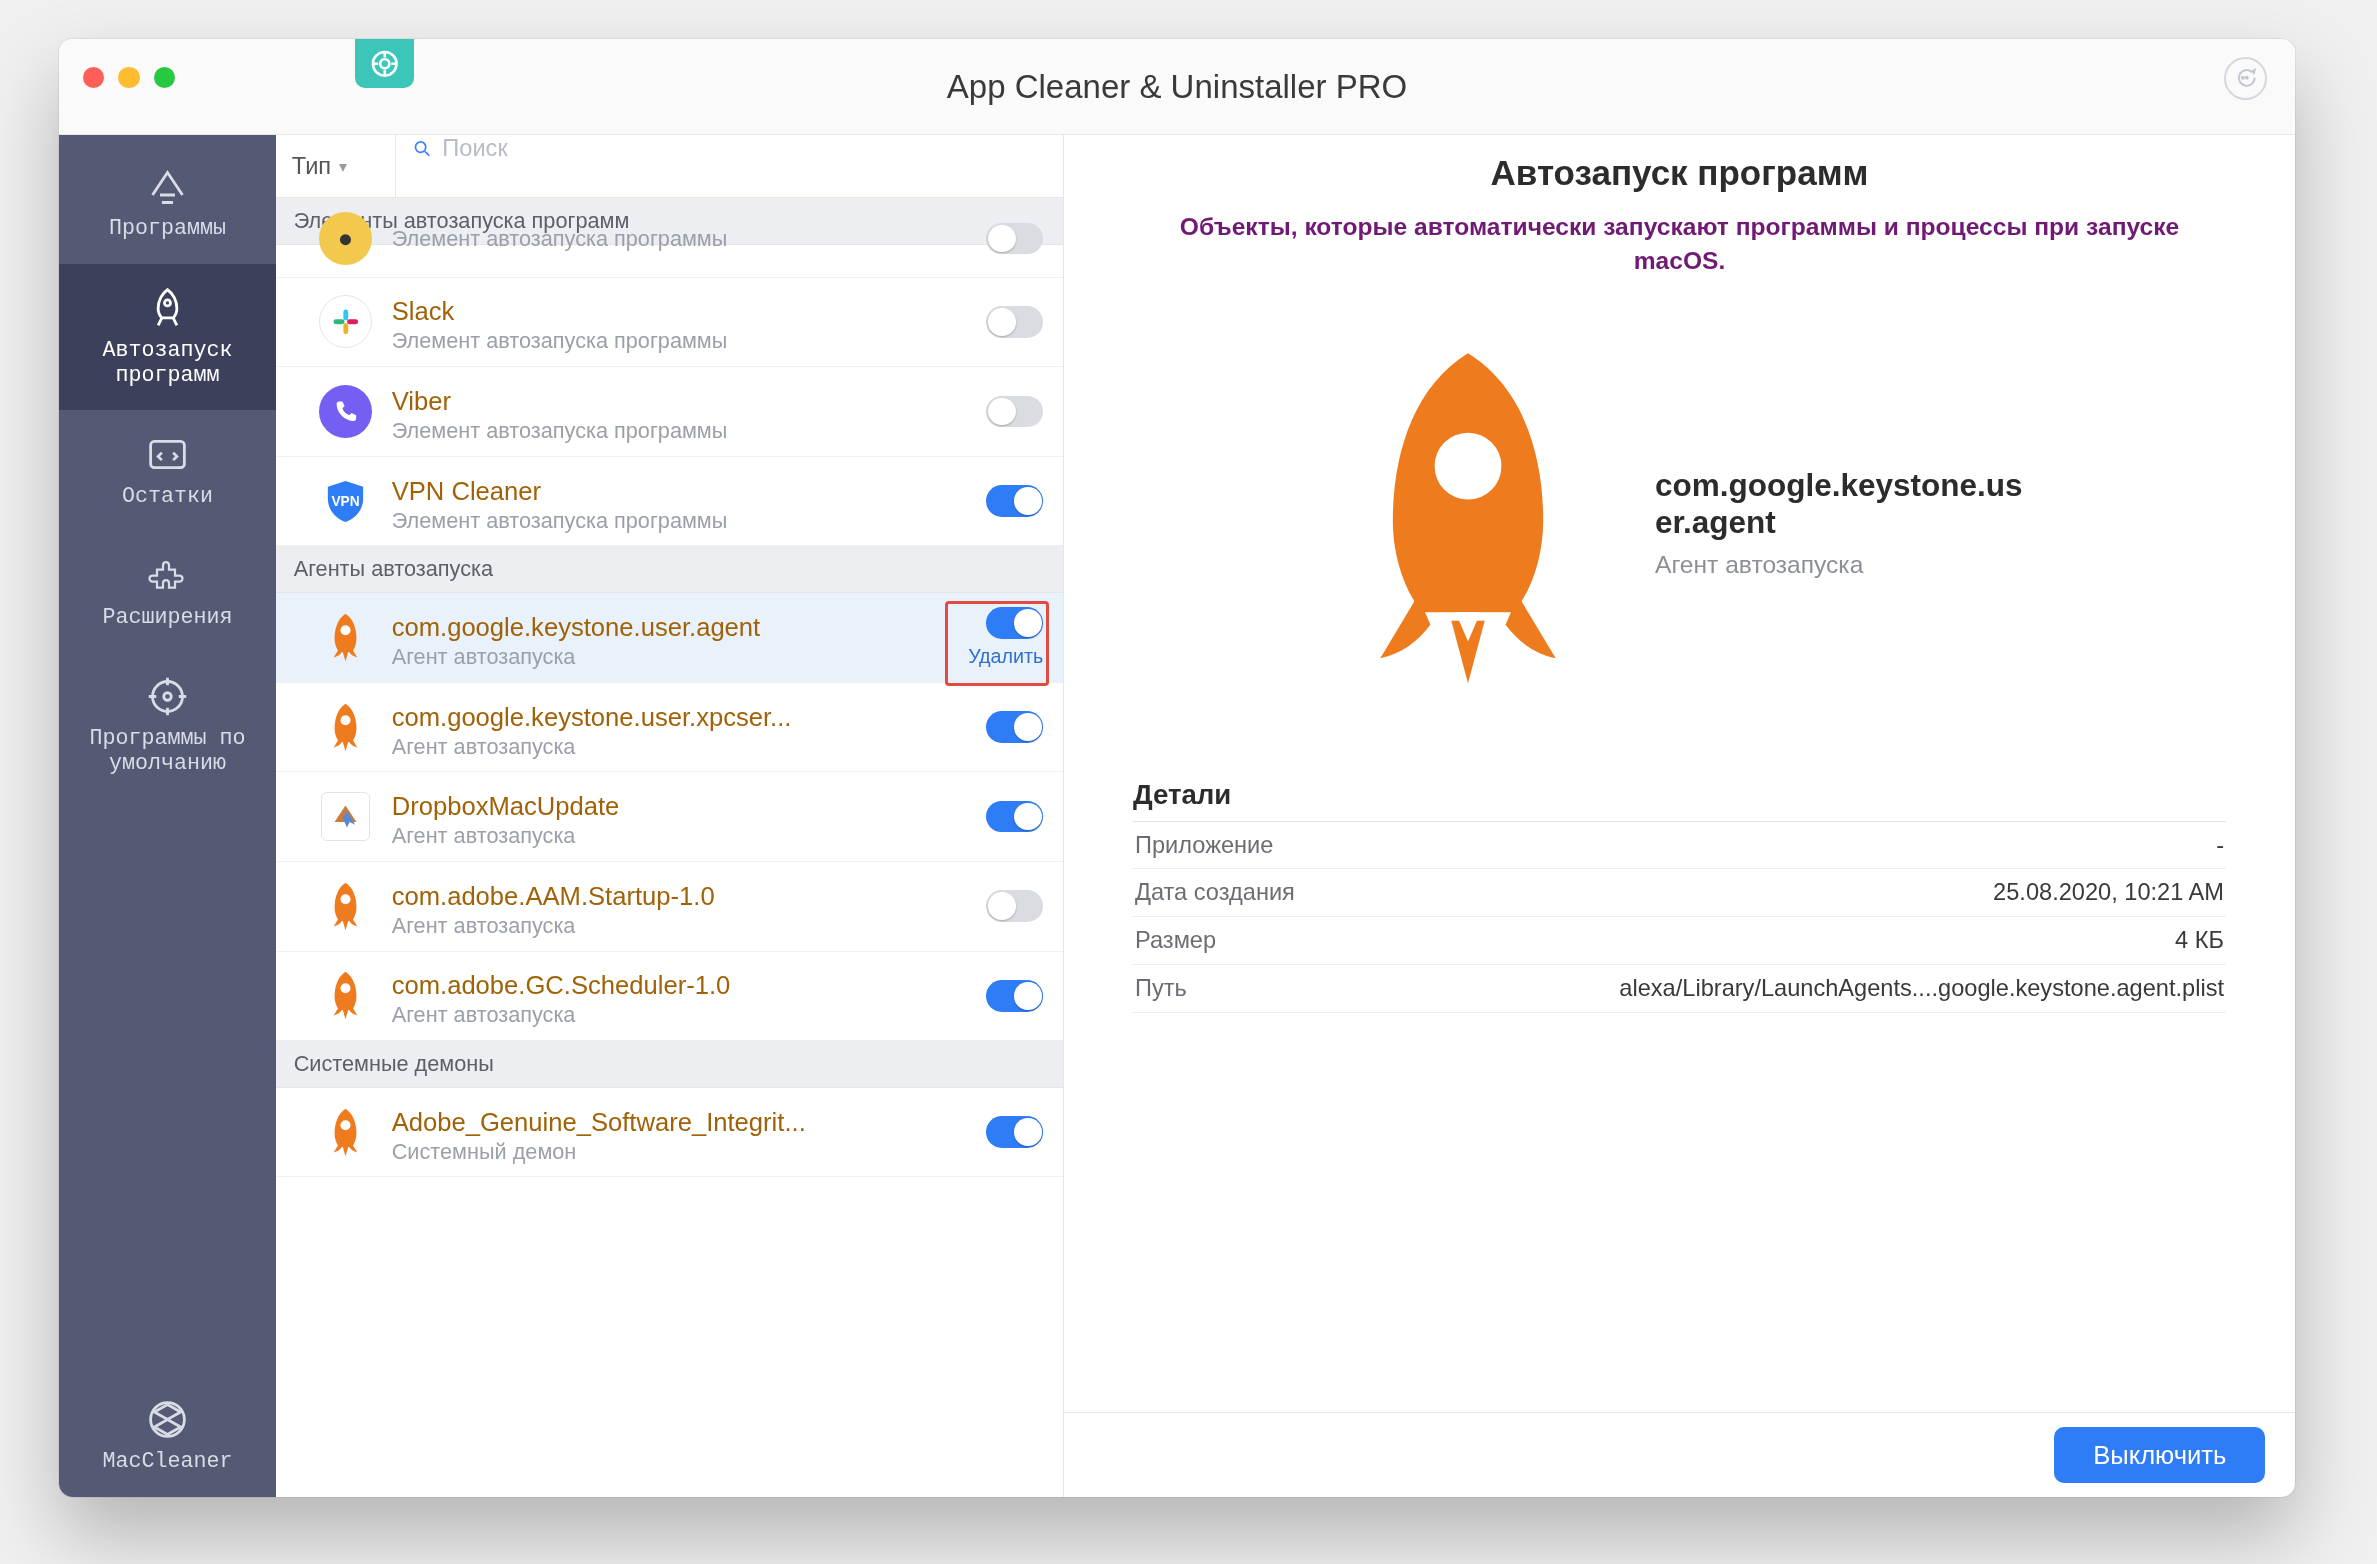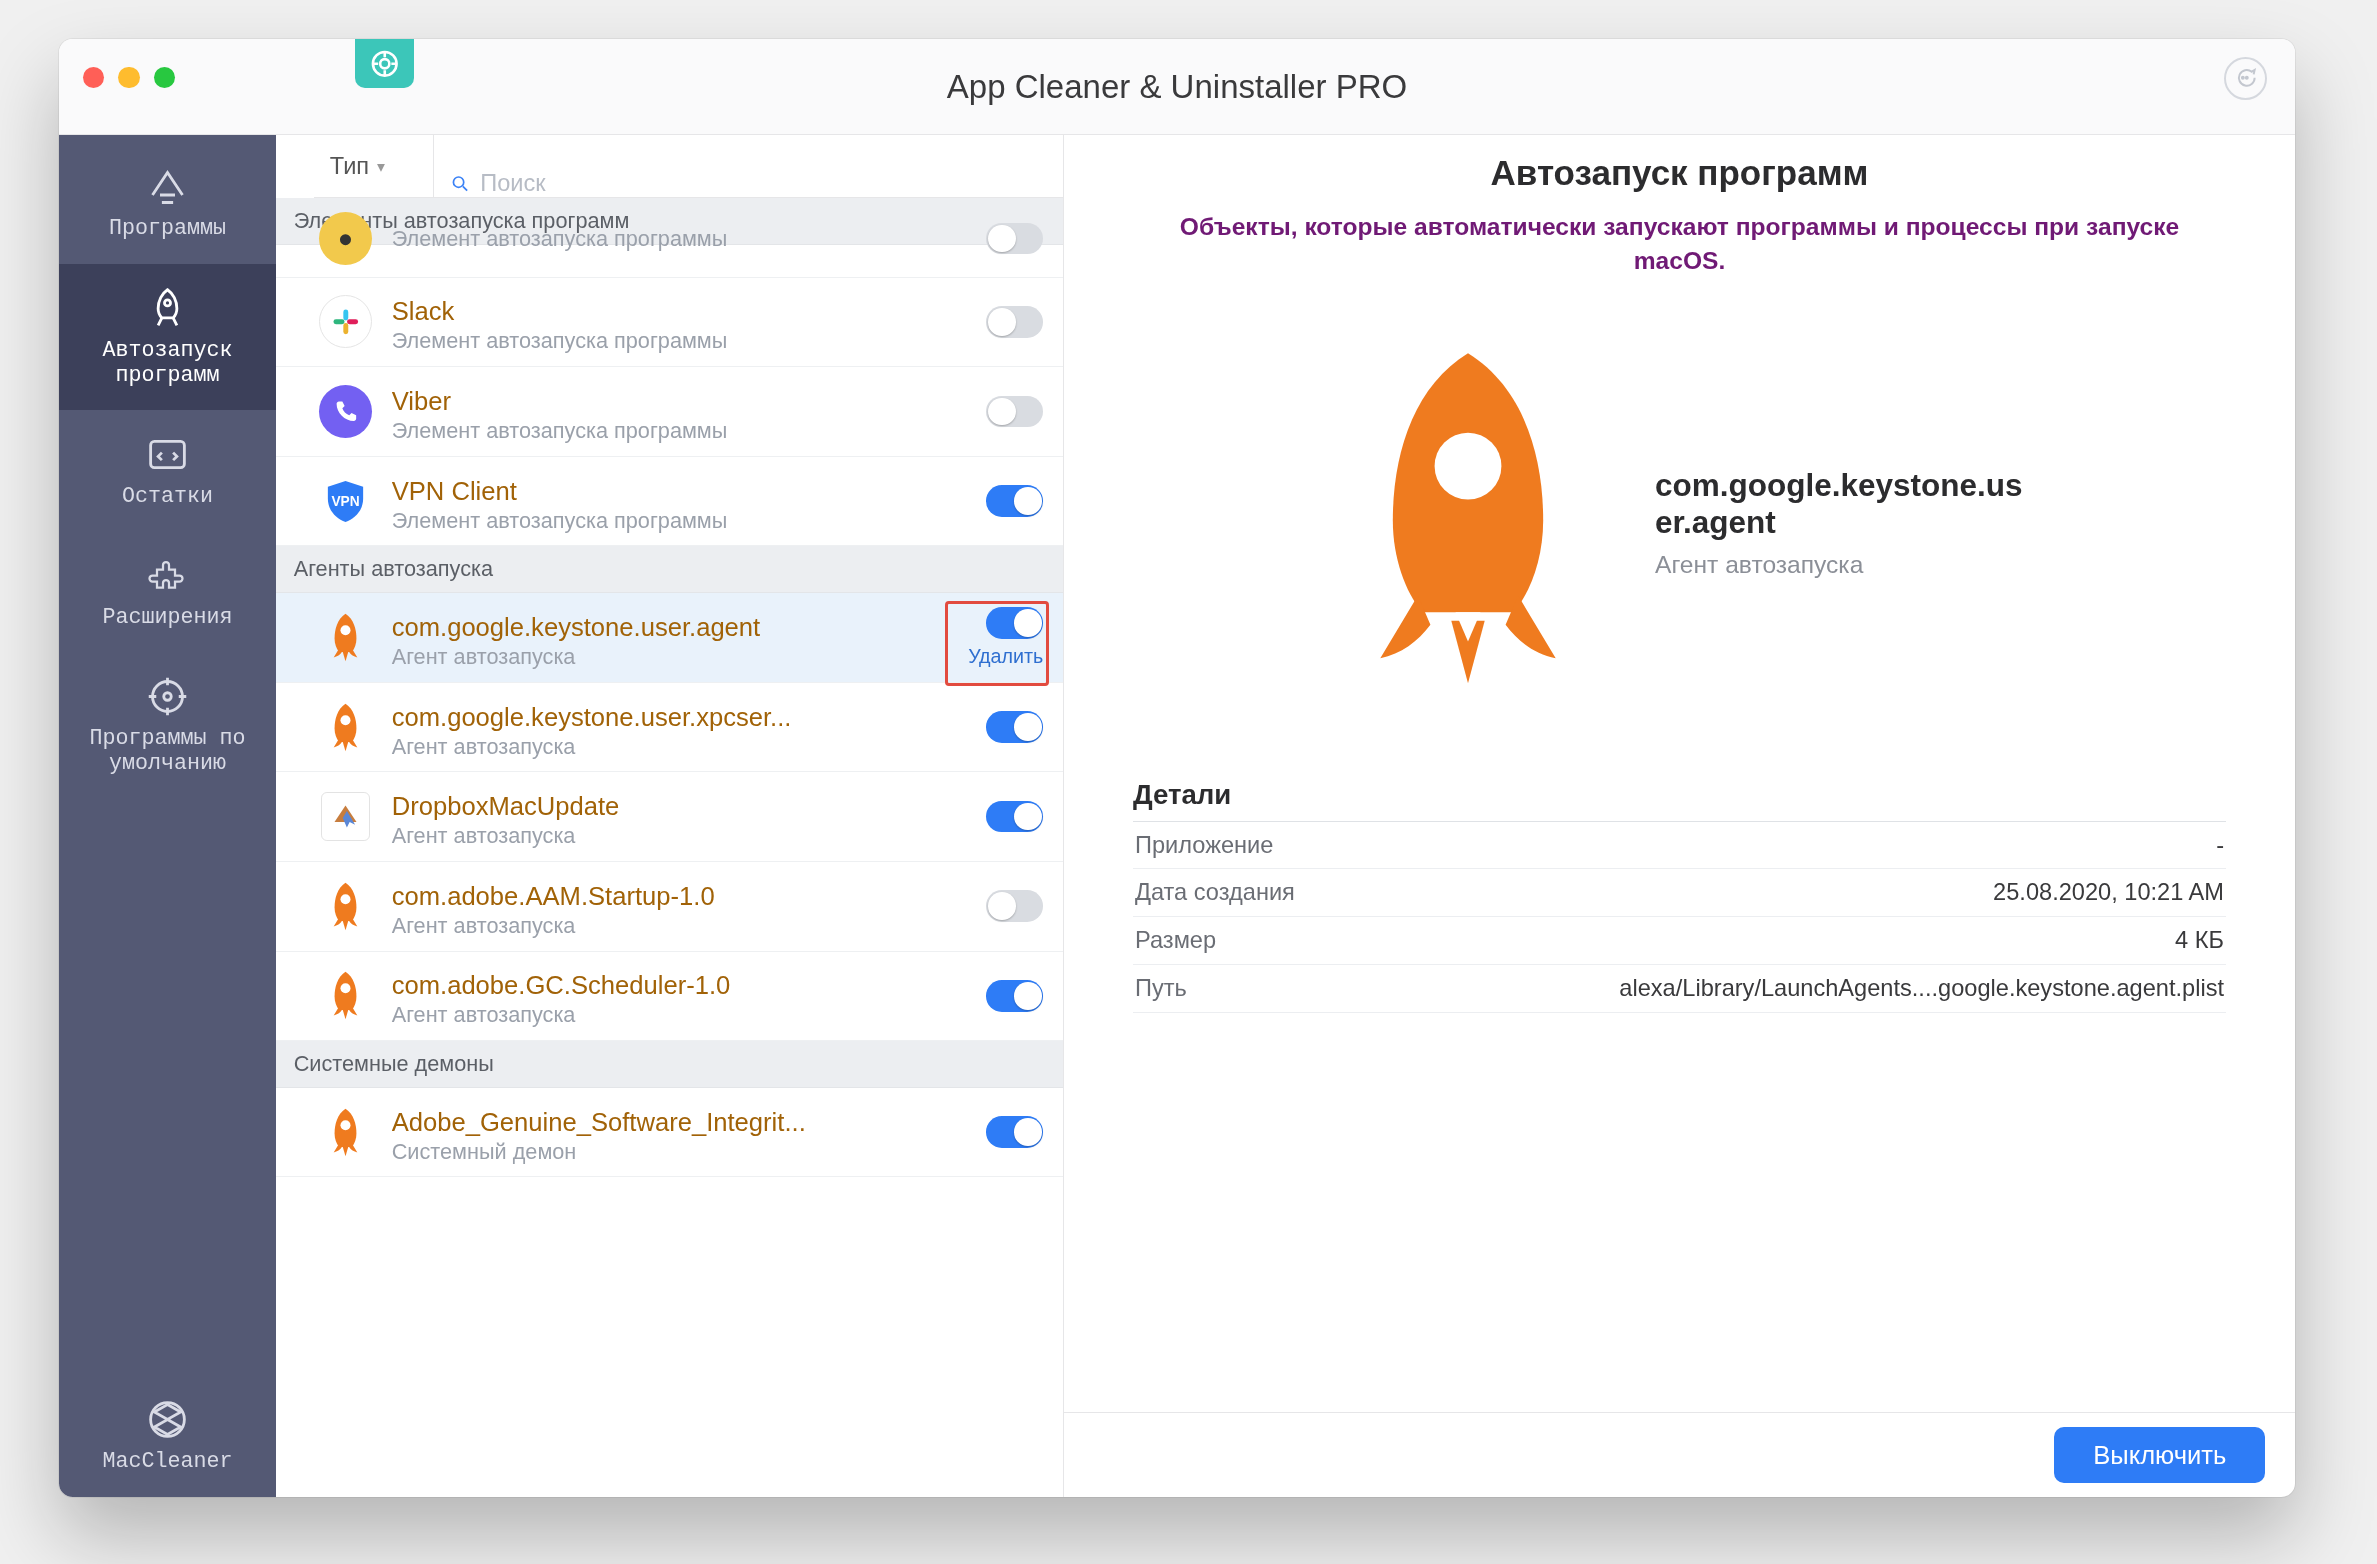--- a/index.html
+++ b/index.html
@@ -25,21 +25,21 @@
   .body { flex:1; display:flex; min-height:0; }
   .navbar { width:217px; background:#545974; color:#d9dbe6; display:flex; flex-direction:column; padding-top:7.9px;font-family:Liberation Mono, monospace; }
   .nav-item { display:flex; flex-direction:column; align-items:center; justify-content:center; gap:7.9px; padding:21.7px 7.9px; font-size:21.7px; line-height:1.15; text-align:center; cursor:default; }
   .nav-item.active { background:#3c405a; color:#fff; }
   .nav-spacer{flex:1;}
   .nav-icon{width:45px;height:45px;display:flex;align-items:center;justify-content:center;}
   .nav-icon svg{width:45px;height:45px;stroke:#d9dbe6;fill:none;stroke-width:1.5;}
   .nav-item.active .nav-icon svg{stroke:#fff;}
   
   .listpanel { width:788px; border-right:1px solid #e6e6e8; display:flex; flex-direction:column; min-height:0; background:#fff; }
-  .list-toolbar{ height:63px; display:flex; align-items:flex-end; border-bottom:1px solid #e6e6e8;margin-left:38px; }
+  .list-toolbar{ height:63px; display:flex; align-items:flex-start; border-bottom:1px solid #e6e6e8; }
   .type-filter{ width:120px; padding:0 15.8px; font-size:23.6px; color:#555; display:flex; align-items:center; gap:7.9px; border-right:1px solid #e6e6e8; height:100%; }
   .type-filter .caret{font-size:15.8px;color:#999;}
   .search-wrap{ flex:1; display:flex; align-items:center; gap:9.9px; padding:0 15.8px; color:#9aa0aa; font-size:23.6px;}
   .search-wrap svg{width:21.7px;height:21.7px;stroke:#3b82f6;fill:none;stroke-width:2;}
   .search-input{ border:none; outline:none; font-size:23.6px; width:100%; color:#333; background:transparent;}
   .search-input::placeholder{color:#b7bcc5;}
   .section-header{ background:#eceef1; color:#5b5f66; font-size:21.7px; padding:9.9px 17.7px; border-bottom:1px solid #e3e5e8;}
   .list-scroll{ flex:1; overflow:auto; }
   .row{ display:flex; align-items:center; gap:19.7px; padding:11.8px 19.7px 11.8px 43px; border-bottom:1px solid #eef0f2; position:relative;}
   .row .app-icon{ width:53px; height:53px; border-radius:11.8px; display:flex; align-items:center; justify-content:center; flex-shrink:0;}
@@ -234,21 +234,21 @@
               </div>
             </div>
             <div class="row">
               <div class="app-icon">
                 <svg width="49" height="49" viewBox="0 0 50 50">
                   <path fill="#2e7cf6" d="M25 4l18 6v12c0 12-8 20-18 24C15 42 7 34 7 22V10z"></path>
                   <text x="25" y="30" text-anchor="middle" fill="#fff" font-size="14" font-weight="700" font-family="Arial">VPN</text>
                 </svg>
               </div>
               <div class="texts">
-                <div class="name">VPN Client</div>
+                <div class="name">VPN Cleaner</div>
                 <div class="sub">Элемент автозапуска программы</div>
               </div>
               <div class="right">
                 <div class="toggle on">
                   <div class="knob"></div>
                 </div>
               </div>
             </div>
             <div class="section-header">Агенты автозапуска</div>
             <div class="row selected">

